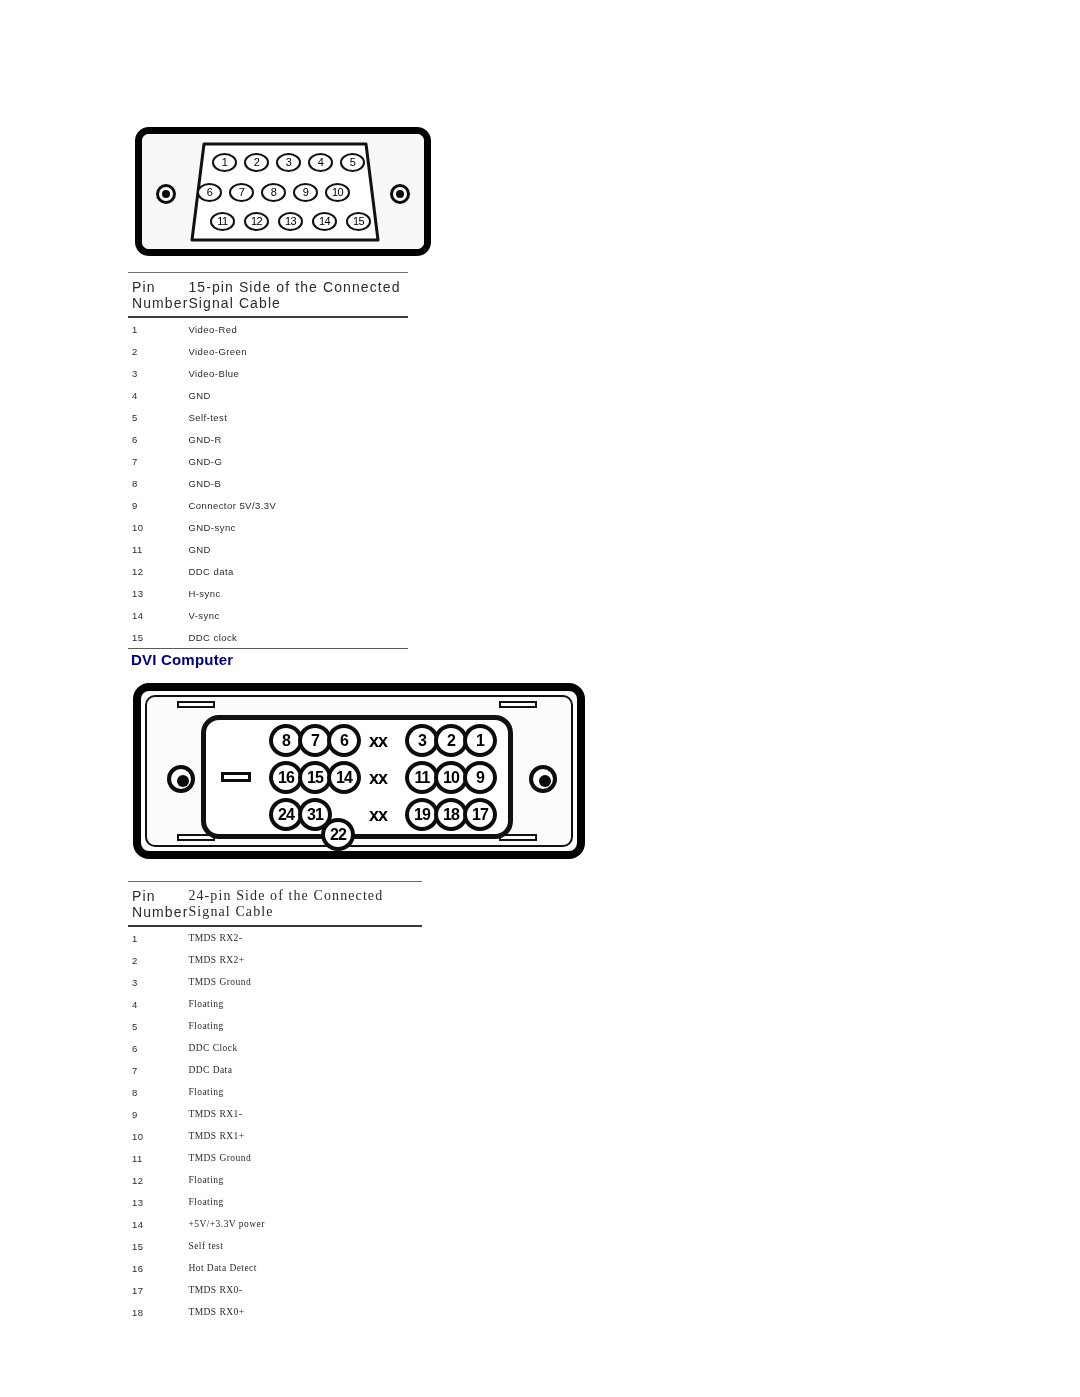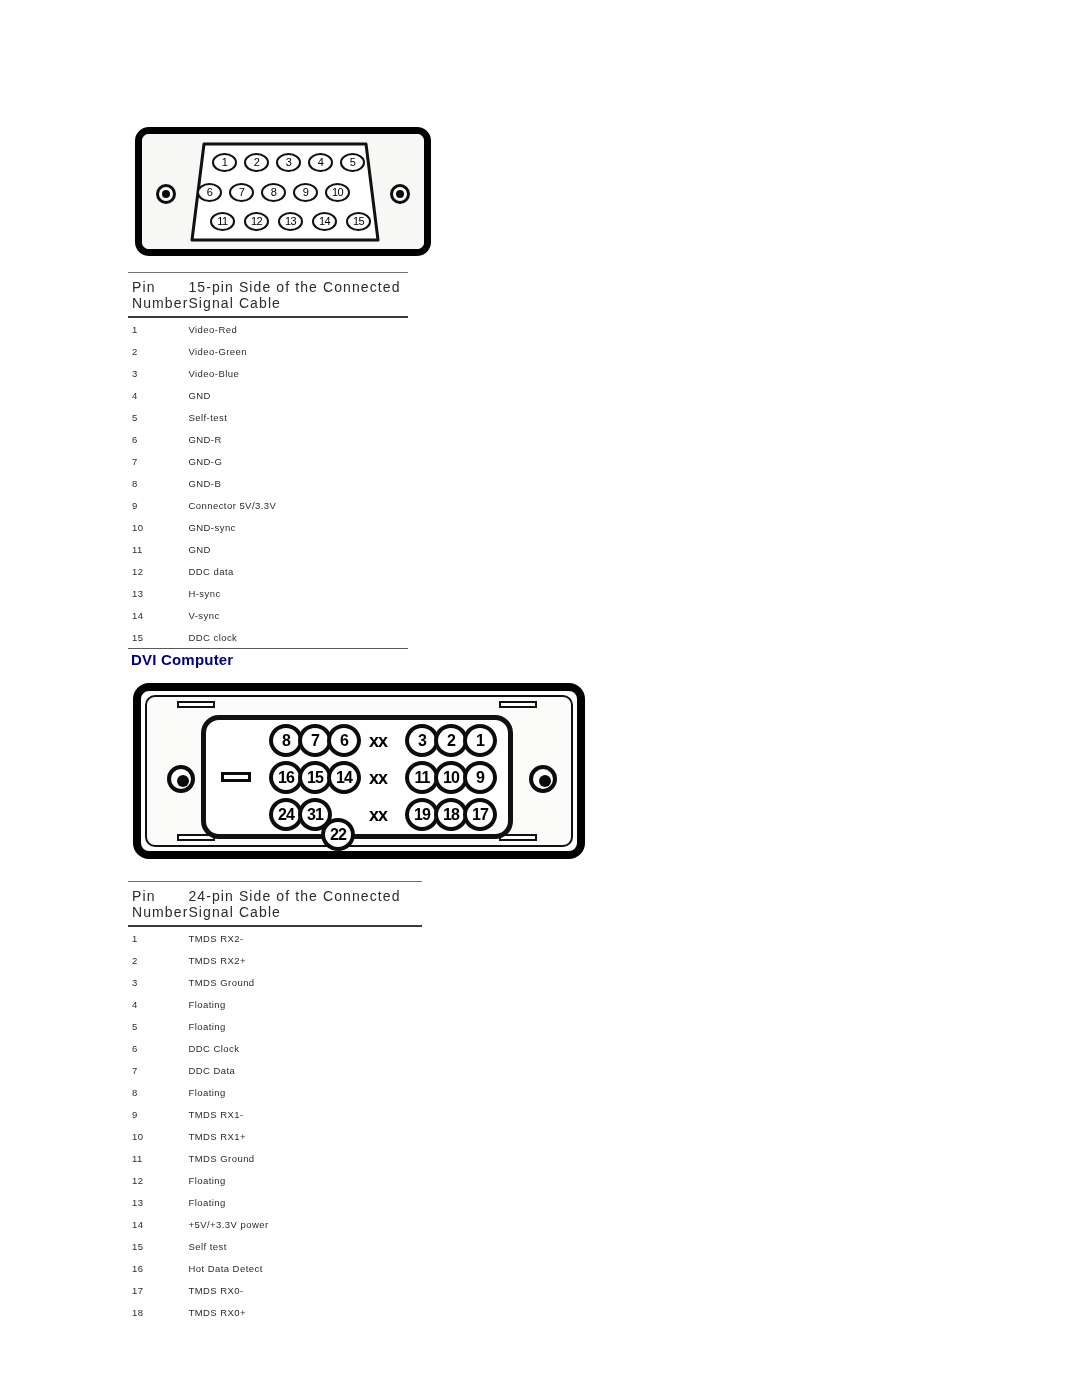--- a/index.html
+++ b/index.html
@@ -206,21 +206,21 @@
   .col-pin { width: 50px; padding-left: 4px !important; }
   .col-sig { width: 300px; }
   .rule-bottom td {
     border-top: 1.5px solid #5a5a5a;
     height: 2px;
     padding: 0 !important;
   }
 
   #vga-table { left: 128px; top: 272px; width: 280px; }
   #dvi-table { left: 128px; top: 881px; width: 294px; }
-  #dvi-table .col-sig { width: 314px; }
+  #dvi-table .col-sig { width: 314px; font-family: Liberation Serif, serif; }
 </style>
 </head>
 <body>
 
 <div class="page">
 
   <div class="vga-diagram">
     <div class="vga-inner"></div>
 
     <svg class="vga-trapezoid-shape" viewBox="0 0 190 100">

